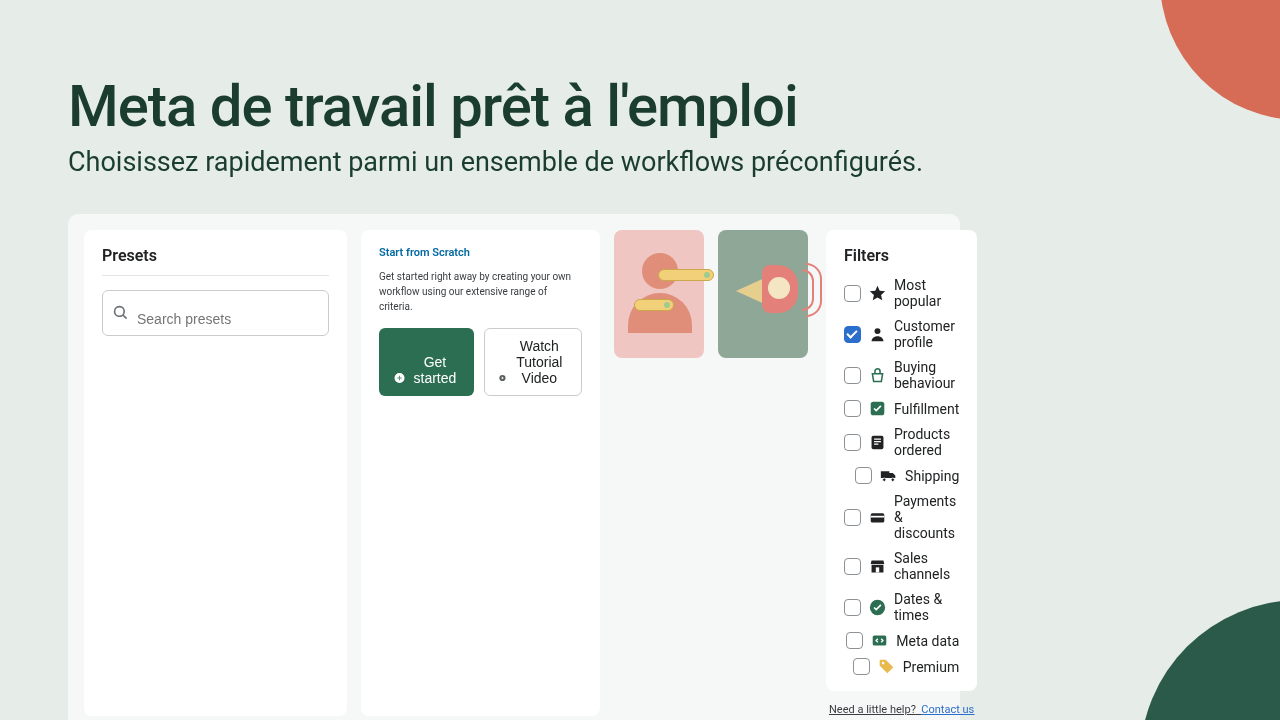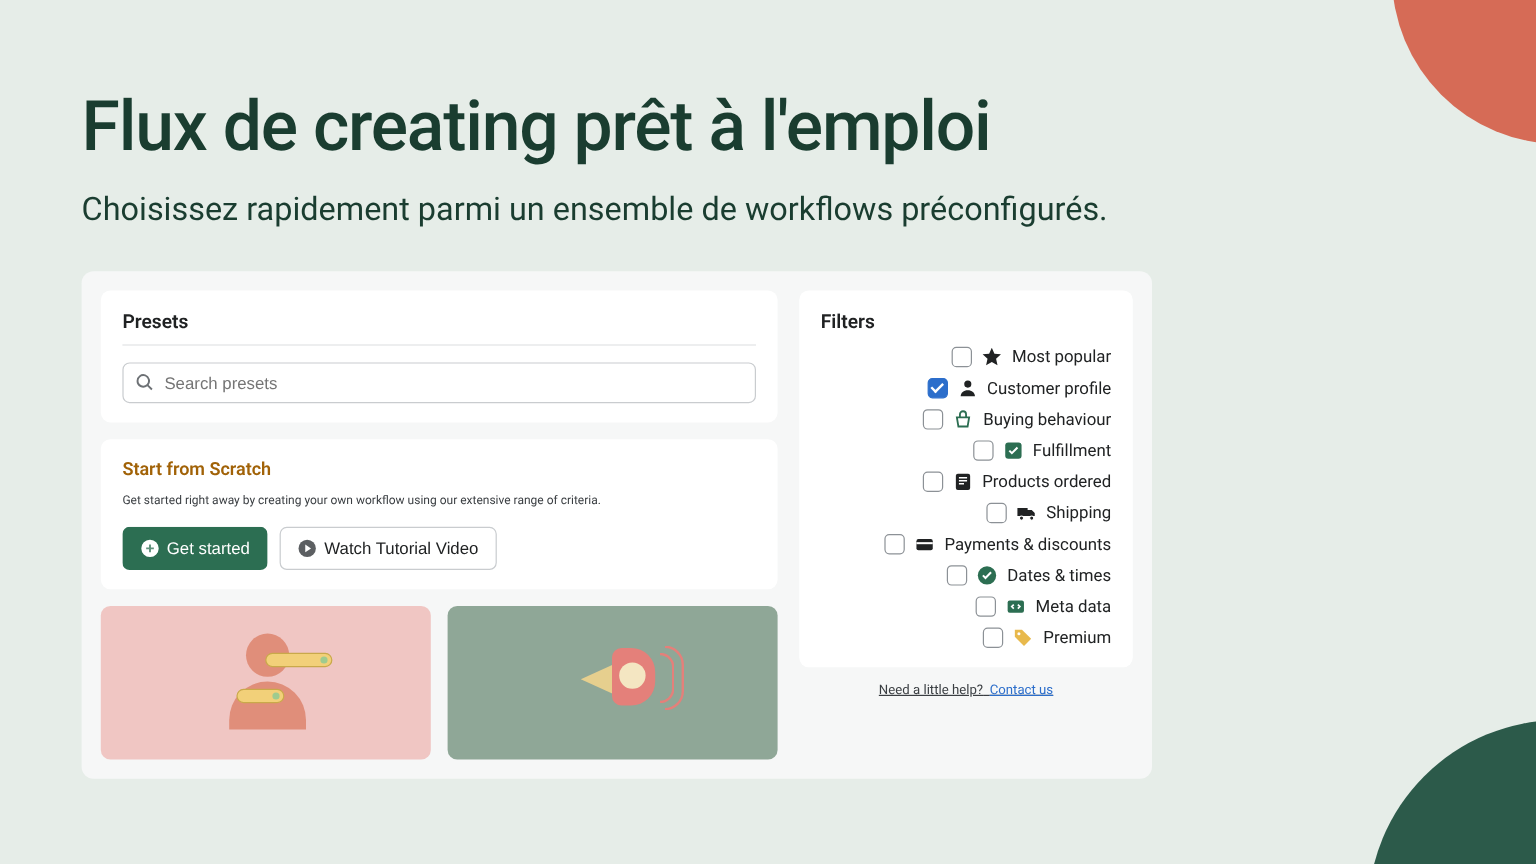--- a/index.html
+++ b/index.html
@@ -24,32 +24,32 @@
 }
 .page-title {
   font-size: 58px; font-weight: 500;
   color: #1a3d30;
   margin: 72px 0 0 68px;
   letter-spacing: -1px;
 }
 .page-subtitle {
   font-size: 27px; font-weight: 400;
   color: #1a3d30;
-  margin: 18px 0 0 68px;
+  margin: 6px 0 0 68px;
 }
 .content {
   display: flex;
   gap: 18px;
   margin: 36px 0 0 68px;
   width: 892px;
   background: #f6f7f7;
   border-radius: 10px;
   padding: 16px;
 }
-.left-col { flex: 1; display: flex; flex-direction: column; gap: 14px; }
+.left-col { flex: 1; display: flex; gap: 14px; }
 .right-col { width: 278px; }
 .card {
   background: #fff;
   border-radius: 8px;
   padding: 16px 18px;
 }
 .card-title {
   font-size: 16px; font-weight: 600; color: #202223;
   padding-bottom: 10px;
   border-bottom: 1px solid #e1e3e5;
@@ -57,24 +57,24 @@
 }
 .search-wrap {
   display: flex; align-items: center;
   border: 1px solid #c9cccf;
   border-radius: 6px;
   padding: 8px 10px;
   gap: 8px;
 }
 .search-wrap input {
   border: none; outline: none; flex: 1;
-  font-size: 14px; color: #6d7175;
+  font-size: 14px; color: #6d7175; margin-top: 12px;
 }
 .search-icon { width: 16px; height: 16px; color: #6d7175; }
-.scratch-title { font-size: 15px; font-weight: 600; margin-bottom: 10px; color: #a16207;}
+.scratch-title { font-size: 11px; font-weight: 600; margin-bottom: 10px; color: #0369a1;}
 .scratch-desc { font-size: 10px; color: #3a3e42; line-height: 1.5; margin-bottom: 14px; }
 .btn-row { display: flex; gap: 10px; }
 .btn {
   display: inline-flex; align-items: flex-end; gap: 6px;
   padding: 9px 14px;
   border-radius: 6px;
   font-size: 14px; font-weight: 500;
   cursor: pointer;
   border: 1px solid transparent;
 }
@@ -175,21 +175,21 @@
 }
 .mega-waves::before { right: -6px; top: 20px; width: 10px; height: 38px; }
 .mega-waves::after { right: -14px; top: 14px; width: 14px; height: 50px; }
 </style>
 </head>
 <body>
 
 <div class="blob-top"></div>
 <div class="blob-bottom"></div>
 
-<h1 class="page-title">Flux de creating prêt à l'emploi</h1>
+<h1 class="page-title">Meta de travail prêt à l'emploi</h1>
 <p class="page-subtitle">Choisissez rapidement parmi un ensemble de workflows préconfigurés.</p>
 
 <div class="content">
   <div class="left-col">
     <div class="card">
       <div class="card-title">Presets</div>
       <div class="search-wrap">
         <svg class="search-icon" viewBox="0 0 20 20" fill="currentColor">
             <path d="M8 3a5 5 0 100 10 5 5 0 000-10zM1 8a7 7 0 1112.6 4.2l4.1 4.1-1.4 1.4-4.1-4.1A7 7 0 011 8z"></path>
           </svg>
@@ -307,20 +307,30 @@
               <svg viewBox="0 0 20 20" fill="#202223">
                 <rect x="2" y="5" width="16" height="11" rx="2"></rect>
                 <rect x="2" y="8" width="16" height="2" fill="#fff"></rect>
               </svg>
             </span>
             <span>Payments &amp; discounts</span>
           </div>
           <div class="filter-item">
             <span class="checkbox"></span>
             <span class="filter-icon">
+              <svg viewBox="0 0 20 20" fill="#202223">
+                <path d="M3 3h14l1 4H2l1-4zm0 5h14v9H3V8z"></path>
+                <rect x="8" y="11" width="4" height="6" fill="#fff"></rect>
+              </svg>
+            </span>
+            <span>Sales channels</span>
+          </div>
+          <div class="filter-item">
+            <span class="checkbox"></span>
+            <span class="filter-icon">
               <svg viewBox="0 0 20 20" fill="#2c6e52">
                 <circle cx="10" cy="10" r="9"></circle>
                 <path d="M6 10l2.5 2.5L14 7" stroke="#fff" stroke-width="2" fill="none"></path>
               </svg>
             </span>
             <span>Dates &amp; times</span>
           </div>
           <div class="filter-item">
             <span class="checkbox"></span>
             <span class="filter-icon">

